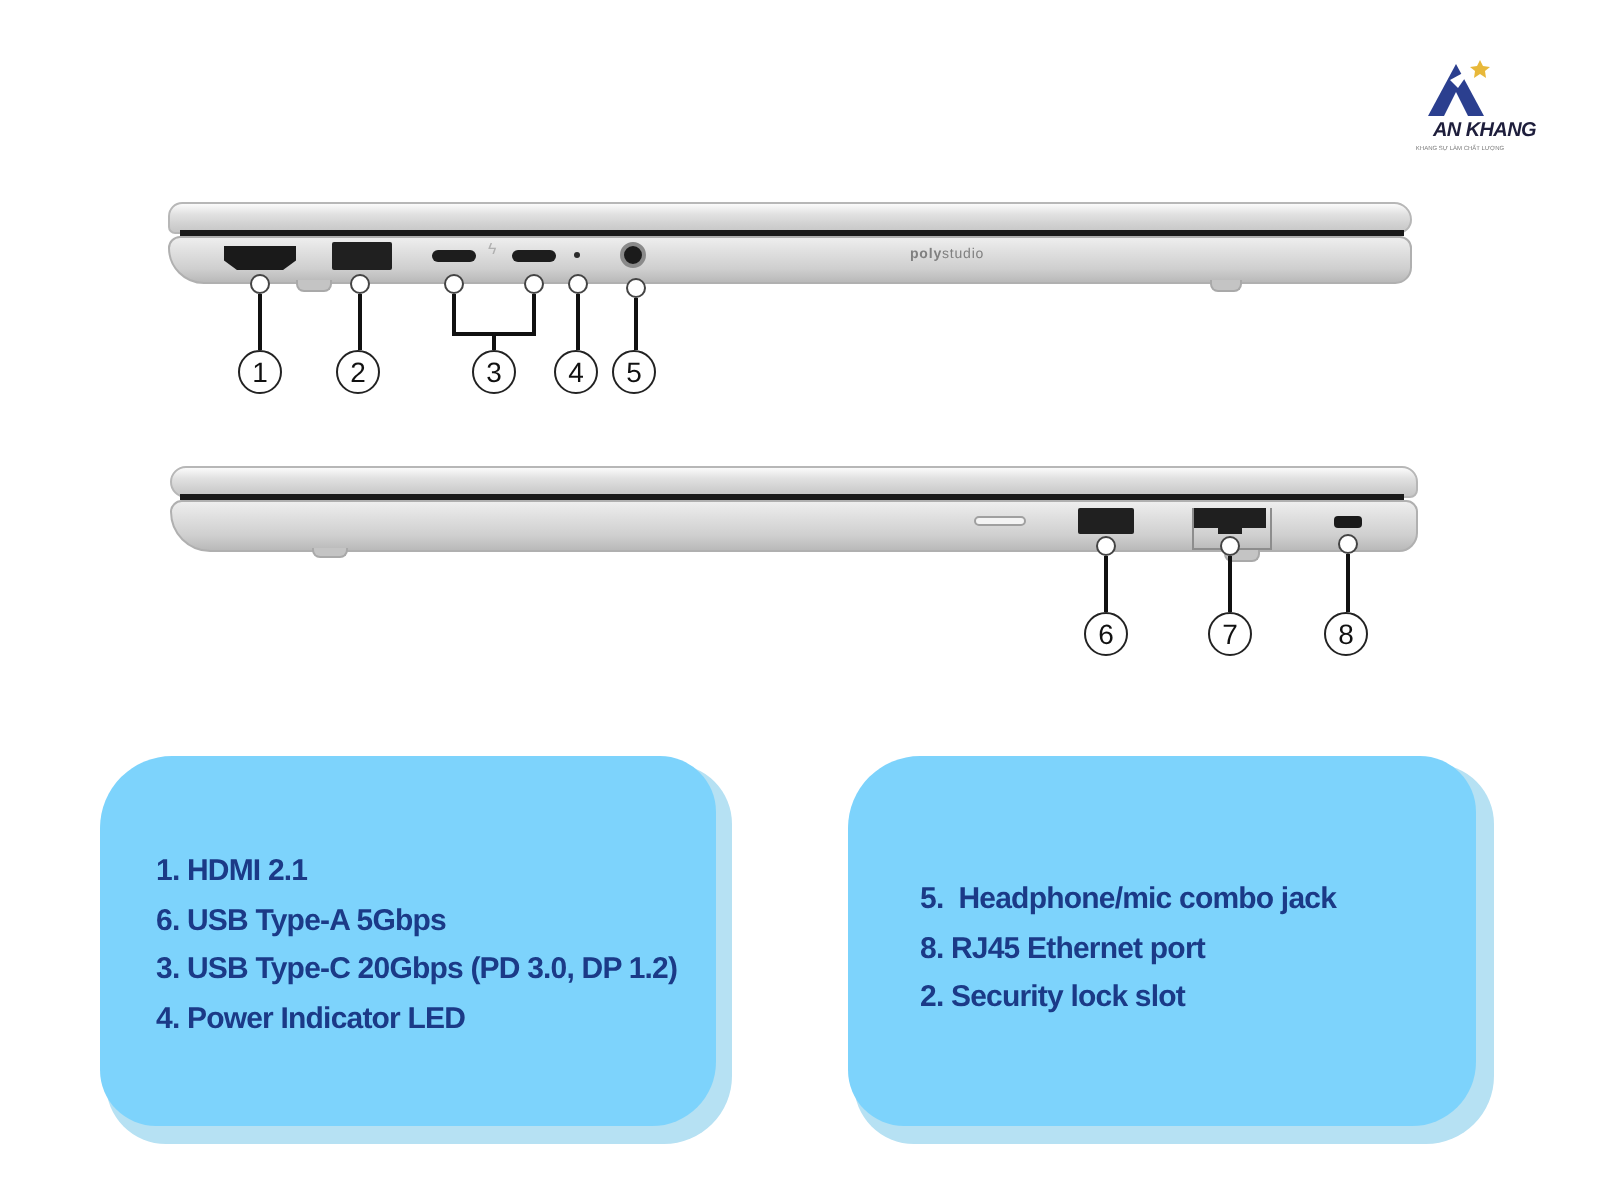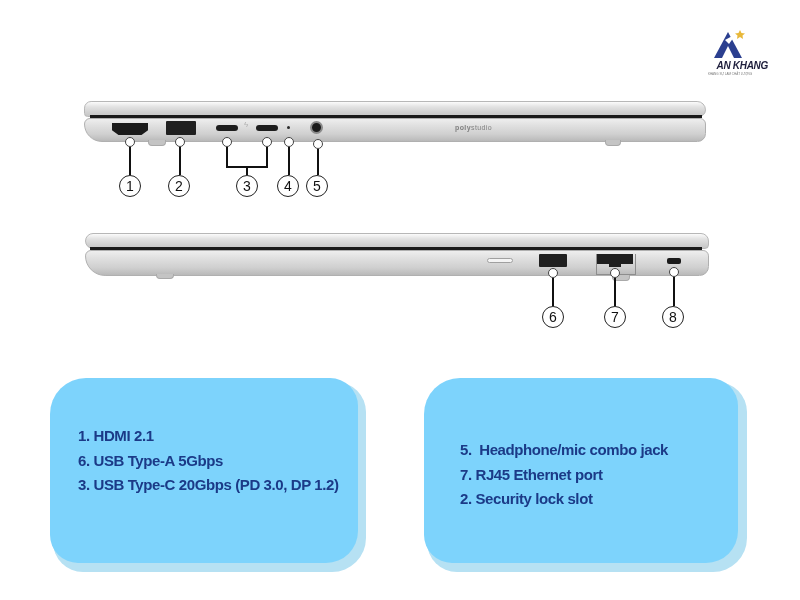--- a/index.html
+++ b/index.html
@@ -154,23 +154,24 @@
   <div class="abs vline" style="left:673px;top:277px;height:29px;"></div>
   <div class="abs num" style="left:662px;top:306px;">8</div>
 </div>
 
 <div class="abs card-shadow" style="left:53px;top:382px;width:313px;height:190px;"></div>
 <div class="abs card" style="left:50px;top:378px;width:308px;height:185px;">
   <ul class="card-list" style="position:absolute;left:28px;top:46px;">
     <li>1. HDMI 2.1</li>
     <li>6. USB Type-A 5Gbps</li>
     <li>3. USB Type-C 20Gbps (PD 3.0, DP 1.2)</li>
+    <li>4. Power Indicator LED</li>
   </ul>
 </div>
 
 <div class="abs card-shadow" style="left:427px;top:382px;width:320px;height:190px;"></div>
 <div class="abs card" style="left:424px;top:378px;width:314px;height:185px;">
   <ul class="card-list" style="position:absolute;left:36px;top:60px;">
     <li style="white-space:pre;">5.  Headphone/mic combo jack</li>
-    <li>7. RJ45 Ethernet port</li>
+    <li>8. RJ45 Ethernet port</li>
     <li>2. Security lock slot</li>
   </ul>
 </div>
 
 </body></html>

